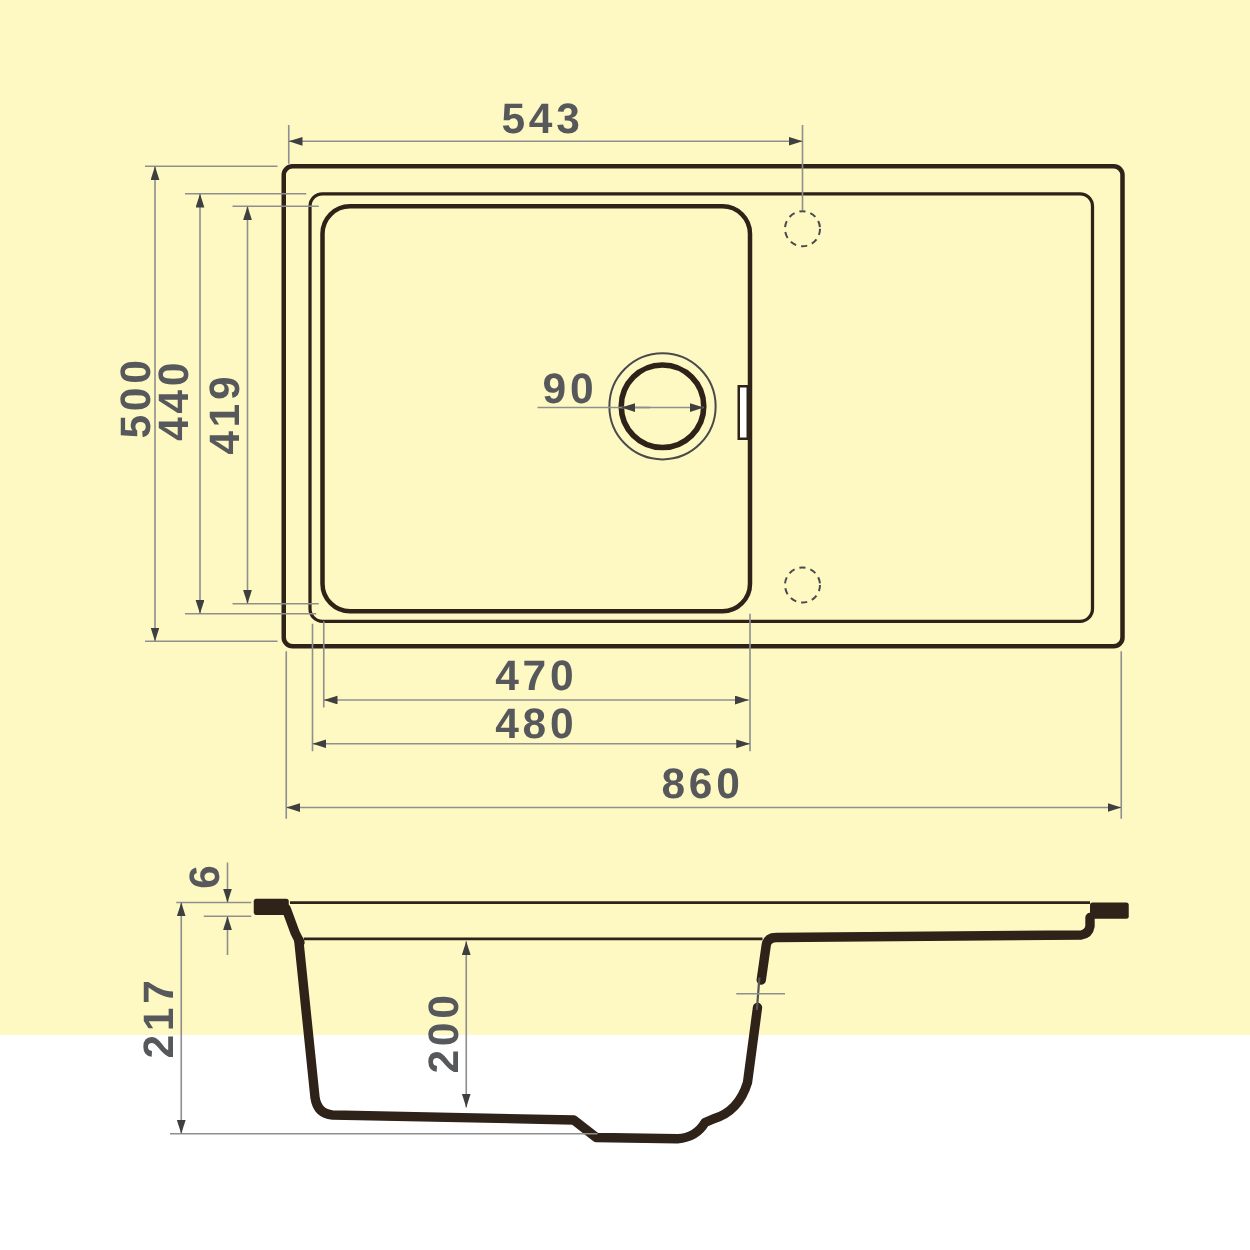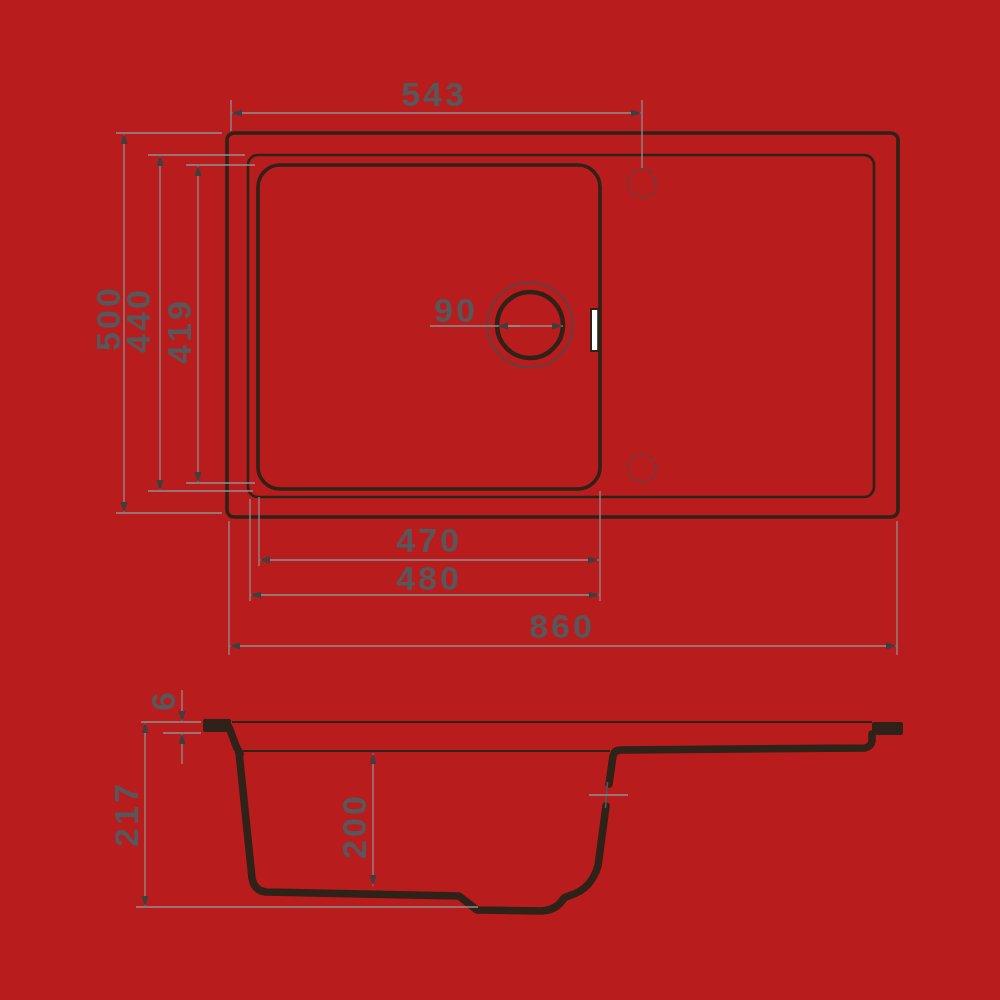--- a/index.html
+++ b/index.html
@@ -6,22 +6,22 @@
     margin: 0;
     padding: 0;
     background: #ffffff;
     width: 1000px;
     height: 1000px;
     overflow: hidden;
     font-family: "Liberation Sans", sans-serif;
   }
   .canvas-wrap {
     width: 1000px;
-    height: 1000px;
-    background: #b91c1c;
+    height: 828px;
+    background: #fef9c3;
   }
   svg { display: block; }
 
   
   .outline        { stroke: #2e2219; fill: none; }
   .sw-thick       { stroke-width: 3.6; }
   .sw-mid         { stroke-width: 2.6; }
   .sw-thin        { stroke-width: 2.2; }
   .profile        { stroke: #2e2219; fill: none; stroke-width: 7.5; stroke-linejoin: round; stroke-linecap: round; }
   .solid          { fill: #2e2219; stroke: none; }

